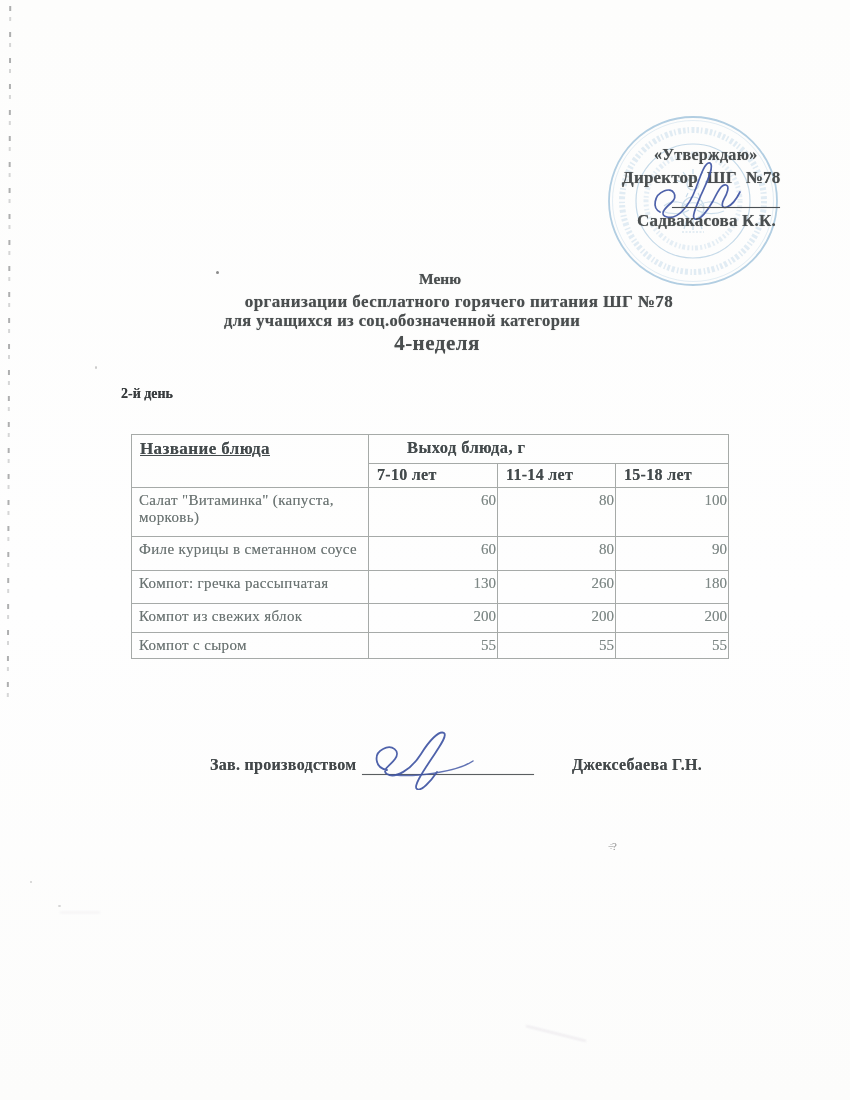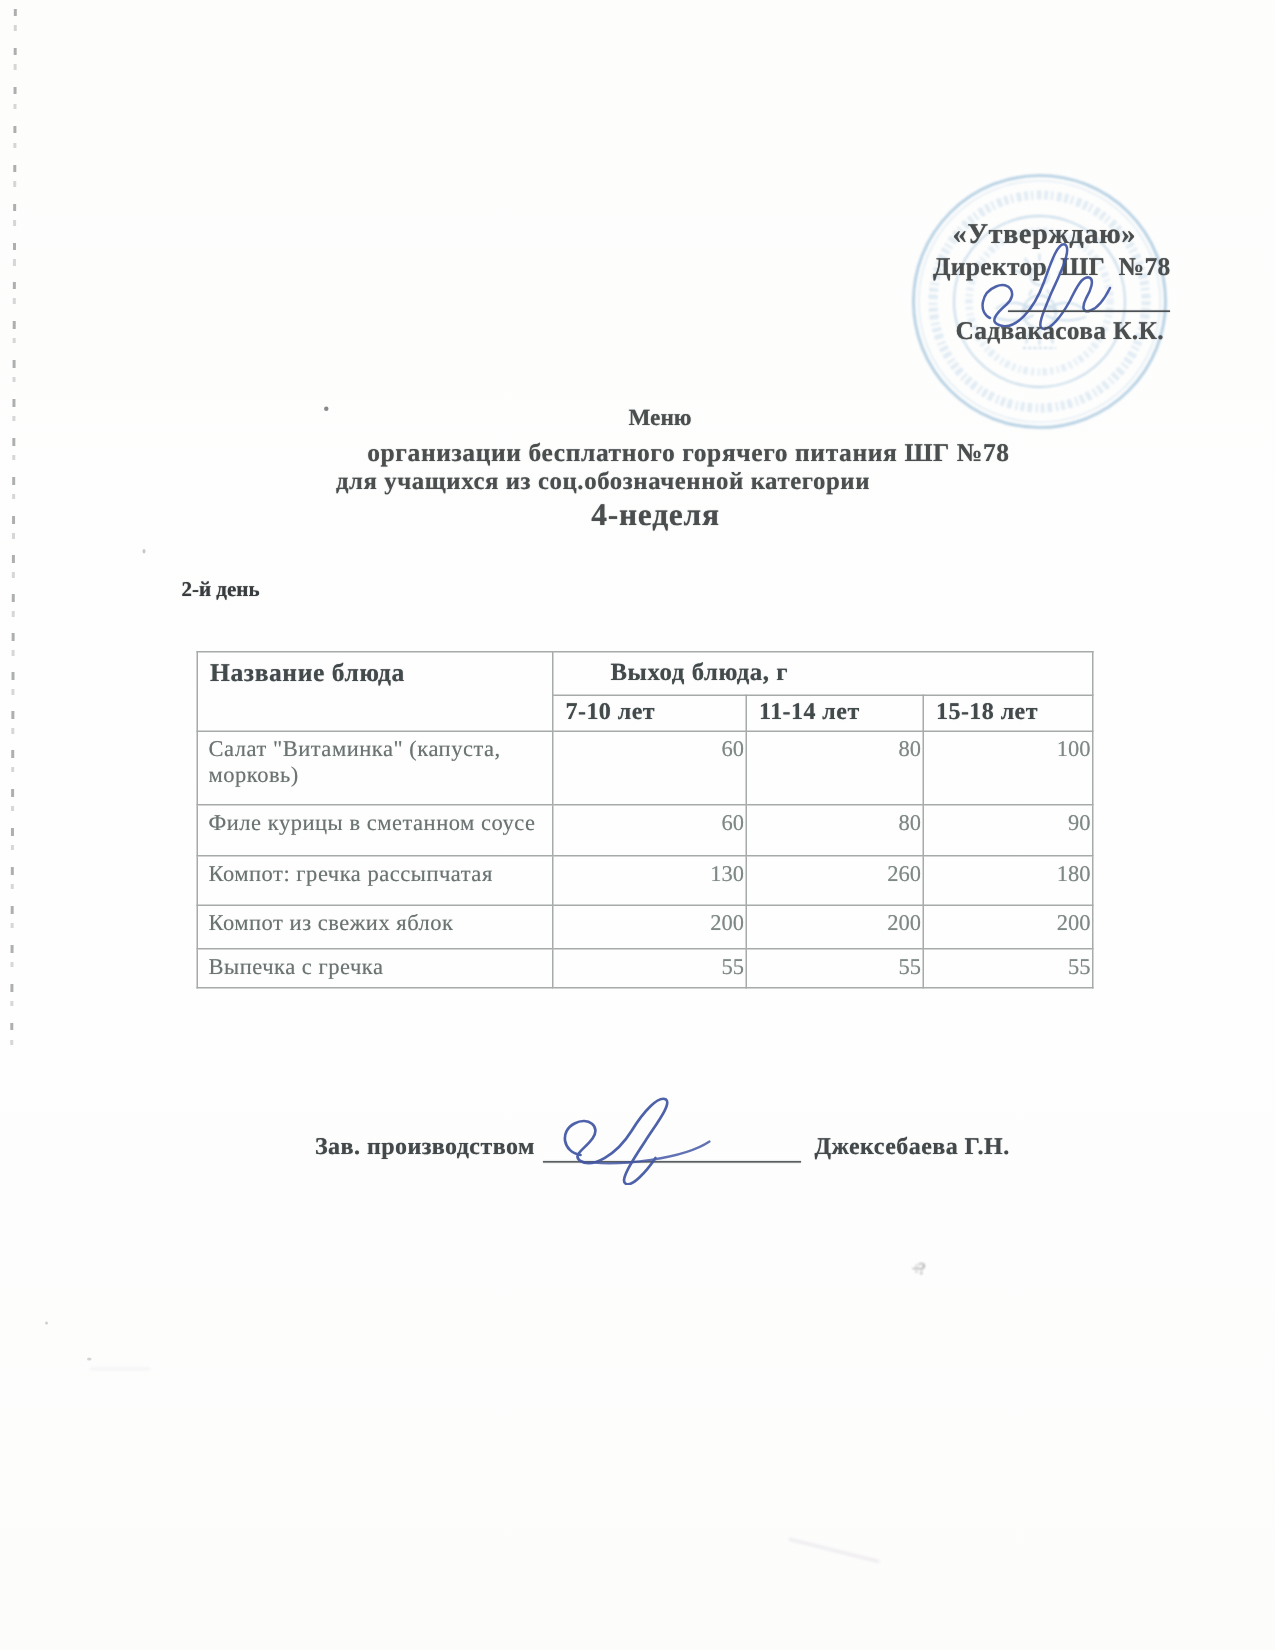--- a/index.html
+++ b/index.html
@@ -20,51 +20,51 @@
       rgba(80,82,84,.35) 11px 15px, rgba(80,82,84,0) 15px 26px);
     transform:rotate(.2deg);filter:blur(.3px);
   }
   .speck{position:absolute;background:#8a8a8a;border-radius:50%;filter:blur(.5px);}
   .smudge{position:absolute;color:#6f6f6f;font-size:11px;filter:blur(.6px);opacity:.8;letter-spacing:-2px;}
   .faintline{position:absolute;height:1px;background:rgba(150,130,160,.28);filter:blur(1px);}
 
   
   .stamp-svg{position:absolute;left:602px;top:110px;filter:blur(.55px);}
   .stamp-block{position:absolute;font-weight:bold;}
-  .stamp-approve{left:635px;top:146px;font-size:19px;letter-spacing:.3px;}
+  .stamp-approve{left:654px;top:146px;font-size:16px;letter-spacing:.3px;}
   .stamp-director{left:622px;top:168px;font-size:17px;letter-spacing:.2px;white-space:pre;}
   .stamp-underline{left:672px;top:207px;width:108px;height:1px;background:#4b5054;box-shadow:0 0 .8px rgba(75,80,84,.8);}
   .stamp-name{left:637px;top:211px;font-size:17px;letter-spacing:.2px;}
   .sig-svg{position:absolute;opacity:.92;filter:blur(.25px);}
 
   
   .title-line{position:absolute;left:0;width:850px;text-align:center;font-weight:bold;}
   .t1{top:270px;font-size:15.5px;transform:translateX(15px);}
   .t2{top:292px;font-size:17px;letter-spacing:.4px;transform:translateX(34px);}
   .t3{top:311px;font-size:16.5px;letter-spacing:.4px;transform:translateX(-23px);}
   .t4{top:331px;font-size:21px;letter-spacing:.5px;transform:translateX(12px);}
 
   .day-label{position:absolute;left:121px;top:386px;font-size:14px;font-weight:bold;color:#383c3e;text-shadow:0 0 .6px rgba(60,64,66,.8);}
 
   
   table.menu{
     position:absolute;left:131px;top:434px;width:597px;
     border-collapse:collapse;table-layout:fixed;
   }
   table.menu td{border:1px solid #a6aaa8;vertical-align:top;overflow:hidden;}
-  td.hdr-dish{font-size:17px;font-weight:bold;color:#434a4c;padding:4px 0 0 8px;letter-spacing:.4px;text-shadow:0 0 .6px rgba(70,76,78,.7);}
+  td.hdr-dish{font-size:17px;font-weight:bold;color:#434a4c;padding:4px 0 0 8px;letter-spacing:.4px;text-shadow:0 0 .6px rgba(70,76,78,.7);text-decoration:underline;}
   td.hdr-out{font-size:16.5px;font-weight:bold;color:#434a4c;padding:3px 0 0 38px;letter-spacing:.4px;text-shadow:0 0 .6px rgba(70,76,78,.7);}
   td.hdr-age{font-size:16px;font-weight:bold;color:#434a4c;padding:2px 0 0 8px;letter-spacing:.3px;text-shadow:0 0 .6px rgba(70,76,78,.7);}
   td.dish{font-size:15px;color:#6b7473;padding:4px 6px 0 7px;letter-spacing:.35px;white-space:pre-line;text-shadow:0 0 .5px rgba(110,118,117,.6);}
   td.val{font-size:15px;color:#7e8886;text-align:right;padding-top:4px;text-shadow:0 0 .5px rgba(126,136,134,.6);}
 
   
   .foot-label{position:absolute;left:210px;top:756px;font-size:16px;font-weight:bold;color:#43484a;letter-spacing:.3px;text-shadow:0 0 .6px rgba(70,76,78,.75);}
   .foot-line{position:absolute;left:362px;top:774px;width:172px;height:1px;background:#5a5e60;box-shadow:0 0 .8px rgba(90,94,96,.8);}
-  .foot-name{position:absolute;left:543px;top:756px;font-size:16px;font-weight:bold;color:#43484a;letter-spacing:.3px;text-shadow:0 0 .6px rgba(70,76,78,.75);}
+  .foot-name{position:absolute;left:572px;top:756px;font-size:16px;font-weight:bold;color:#43484a;letter-spacing:.3px;text-shadow:0 0 .6px rgba(70,76,78,.75);}
 </style>
 </head>
 <body>
 
 <div class="page">
 
   <div class="edge-line"></div>
   <div class="speck" style="left:216px;top:271px;width:3px;height:3px;"></div>
   <div class="speck" style="left:30px;top:881px;width:2px;height:2px;opacity:.4;"></div>
   <div class="speck" style="left:58px;top:905px;width:3px;height:2px;opacity:.35;"></div>
@@ -148,21 +148,21 @@
       <td class="val">260</td>
       <td class="val">180</td>
     </tr>
     <tr style="height:29px;">
       <td class="dish">Компот из свежих яблок</td>
       <td class="val">200</td>
       <td class="val">200</td>
       <td class="val">200</td>
     </tr>
     <tr style="height:26px;">
-      <td class="dish">Выпечка с гречка</td>
+      <td class="dish">Компот с сыром</td>
       <td class="val">55</td>
       <td class="val">55</td>
       <td class="val">55</td>
     </tr>
   </tbody>
     </table>
 
   <div class="foot-label">Зав. производством</div>
   <div class="foot-line"></div>
   <svg class="sig-svg" style="left:365px;top:728px;" width="145" height="62" viewBox="0 0 145 62">

